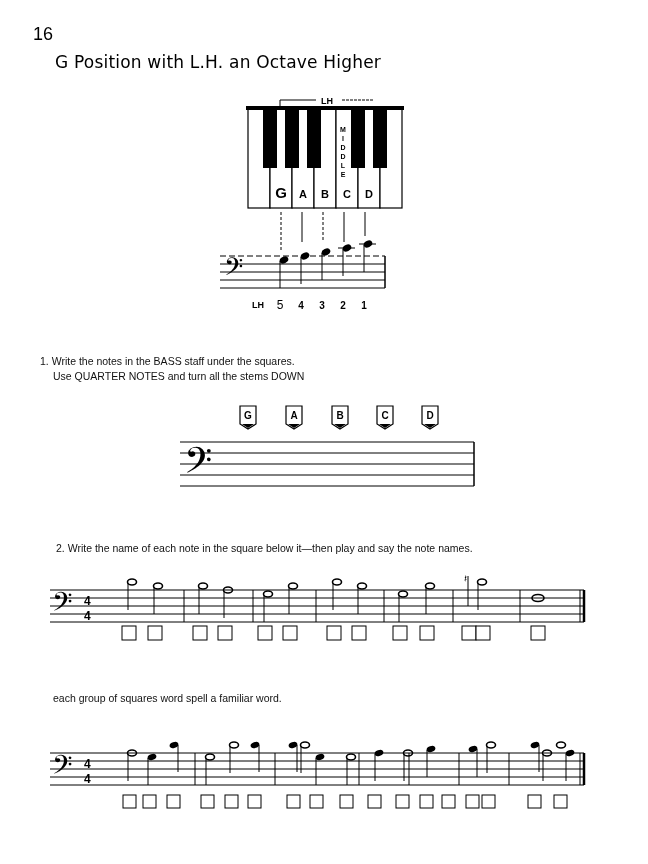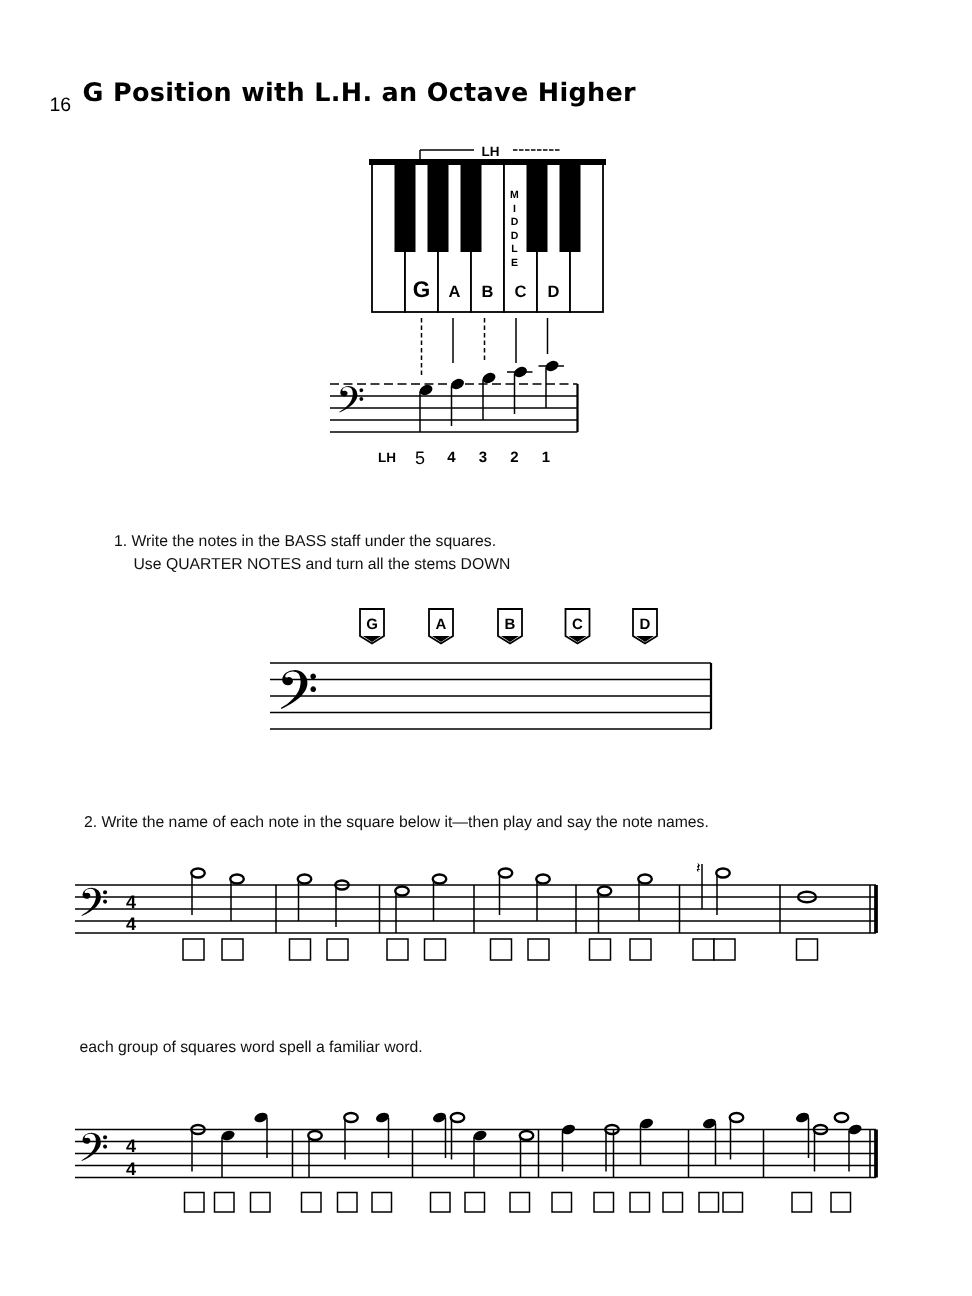--- a/index.html
+++ b/index.html
@@ -1,20 +1,20 @@
 <!DOCTYPE html>
 <html><head>
 <meta charset="utf-8">
 <style>
   * { box-sizing: border-box; margin: 0; padding: 0; }
   html, body { width: 648px; height: 864px; background: #ffffff; overflow: hidden; }
   body { position: relative; font-family: "Liberation Sans", sans-serif; color: #000; }
   .abs { position: absolute; }
-  .page-number { left: 33px; top: 24px; font-size: 13px; margin-top: 38px; }
-  .page-title { left: 55px; top: 52px; font-size: 17px; font-weight: bold; letter-spacing: 0.2px; font-family: "DejaVu Sans", sans-serif; }
+  .page-number { left: 33px; top: 24px; font-size: 18px; }
+  .page-title { left: 55px; top: 52px; font-size: 17px; font-weight: normal; letter-spacing: 0.2px; font-family: "DejaVu Sans", sans-serif; }
   .instr { font-size: 10.5px; line-height: 15px; color: #111; }
   .finger-label { font-size: 10px; font-weight: bold; text-align: center; width: 20px; }
   svg text { font-family: "Liberation Sans", sans-serif; }
 </style>
 </head>
 <body>
 
 <div class="abs page-number">16</div>
 <div class="abs page-title">G Position with L.H. an Octave Higher</div>
 
@@ -105,21 +105,21 @@
   </svg>
 </div>
 
 <div class="abs finger-label" style="left:248px; top:300px; font-size:9px;">LH</div>
 <div class="abs finger-label" style="left:270px; top:298px; font-size:12px; font-weight:normal;">5</div>
 <div class="abs finger-label" style="left:291px; top:300px;">4</div>
 <div class="abs finger-label" style="left:312px; top:300px;">3</div>
 <div class="abs finger-label" style="left:333px; top:300px;">2</div>
 <div class="abs finger-label" style="left:354px; top:300px;">1</div>
 
-<div class="abs instr" style="left:40px; top:354px;margin-left:36px;">
+<div class="abs instr" style="left:40px; top:354px;">
   <div>1. Write the notes in the BASS staff under the squares.</div>
   <div style="padding-left:13px;">Use QUARTER NOTES and turn all the stems DOWN</div>
 </div>
 
 <div class="abs" style="left:178px; top:402px; width:300px; height:100px;">
   <svg width="300" height="100" viewBox="0 0 300 100">
 
     <g stroke="#000" stroke-width="1.2" fill="#fff">
       <path d="M62 4 H78 V22 L70 27 L62 22 Z"></path>
       <path d="M108 4 H124 V22 L116 27 L108 22 Z"></path>

